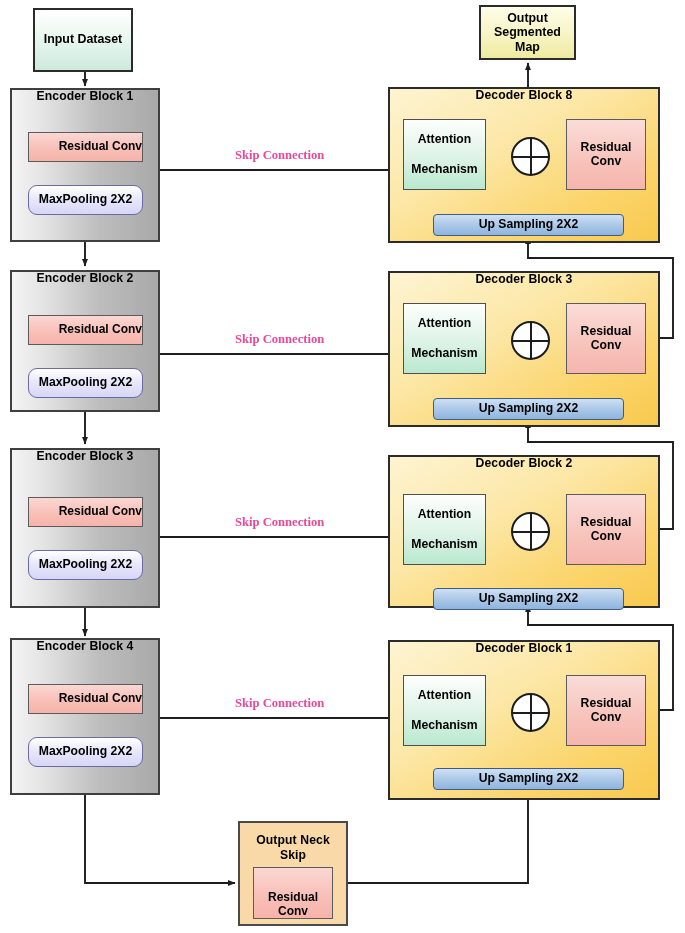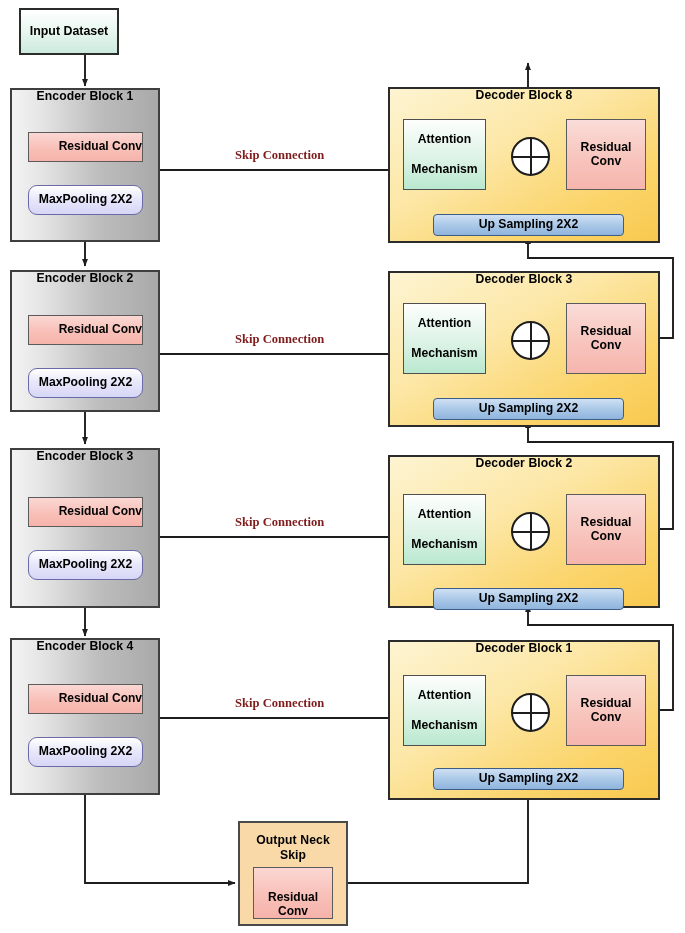--- a/index.html
+++ b/index.html
@@ -69,21 +69,21 @@
   }
   .io-box-out{
      border:2px solid #2b2b2b;
      background:linear-gradient(to bottom,#fdfde9 0%,#f7f4c4 55%,#efeaa0 100%);
      font-size:12.4px;font-weight:bold;line-height:1.18;
   }
 
   
   .skip-label{
      position:absolute;font-family:"Liberation Serif",serif;
-     font-weight:bold;font-size:12.6px;color:#7f1d1d;white-space:nowrap;
+     font-weight:bold;font-size:12.6px;color:#ec4899;white-space:nowrap;
      background:#ffffff;padding:0 3px;
   }
 
   
   .sum-circle{
      position:absolute;border:2px solid #1d1d1d;border-radius:50%;
      background:#ffffff;
   }
   .sum-circle:before,.sum-circle:after{
      content:"";position:absolute;background:#1d1d1d;
@@ -154,24 +154,29 @@
       <path d="M546,710 L566,710"></path>
       <path d="M444,768 L444,746"></path>
       <path d="M528,768 L528,730"></path>
     </g>
 
     <g stroke="#1d1d1d" stroke-width="1.9" fill="none">
       <path d="M528,120 L528,87"></path>
     </g>
   </svg>
 
-  <div class="node io-box-in" style="left:19px;top:8px;width:100px;height:47px;">
+  <div class="node io-box-in" style="left:33px;top:8px;width:100px;height:64px;">
     <span>Input Dataset</span>
   </div>
 
+  <div class="node io-box-out" style="left:479px;top:5px;width:97px;height:55px;flex-direction:column;">
+    <span>Output</span>
+    <span>Segmented</span>
+    <span>Map</span>
+  </div>
 
   <div class="node encoder-block" style="left:10px;top:88px;width:150px;height:154px;">
     <div class="block-title">Encoder Block 1</div>
   </div>
   <div class="node residual-conv" style="left:28px;top:132px;width:115px;height:30px;">
     <span>Residual Conv</span>
   </div>
   <div class="node maxpool" style="left:28px;top:185px;width:115px;height:30px;">
     <span>MaxPooling 2X2</span>
   </div>

